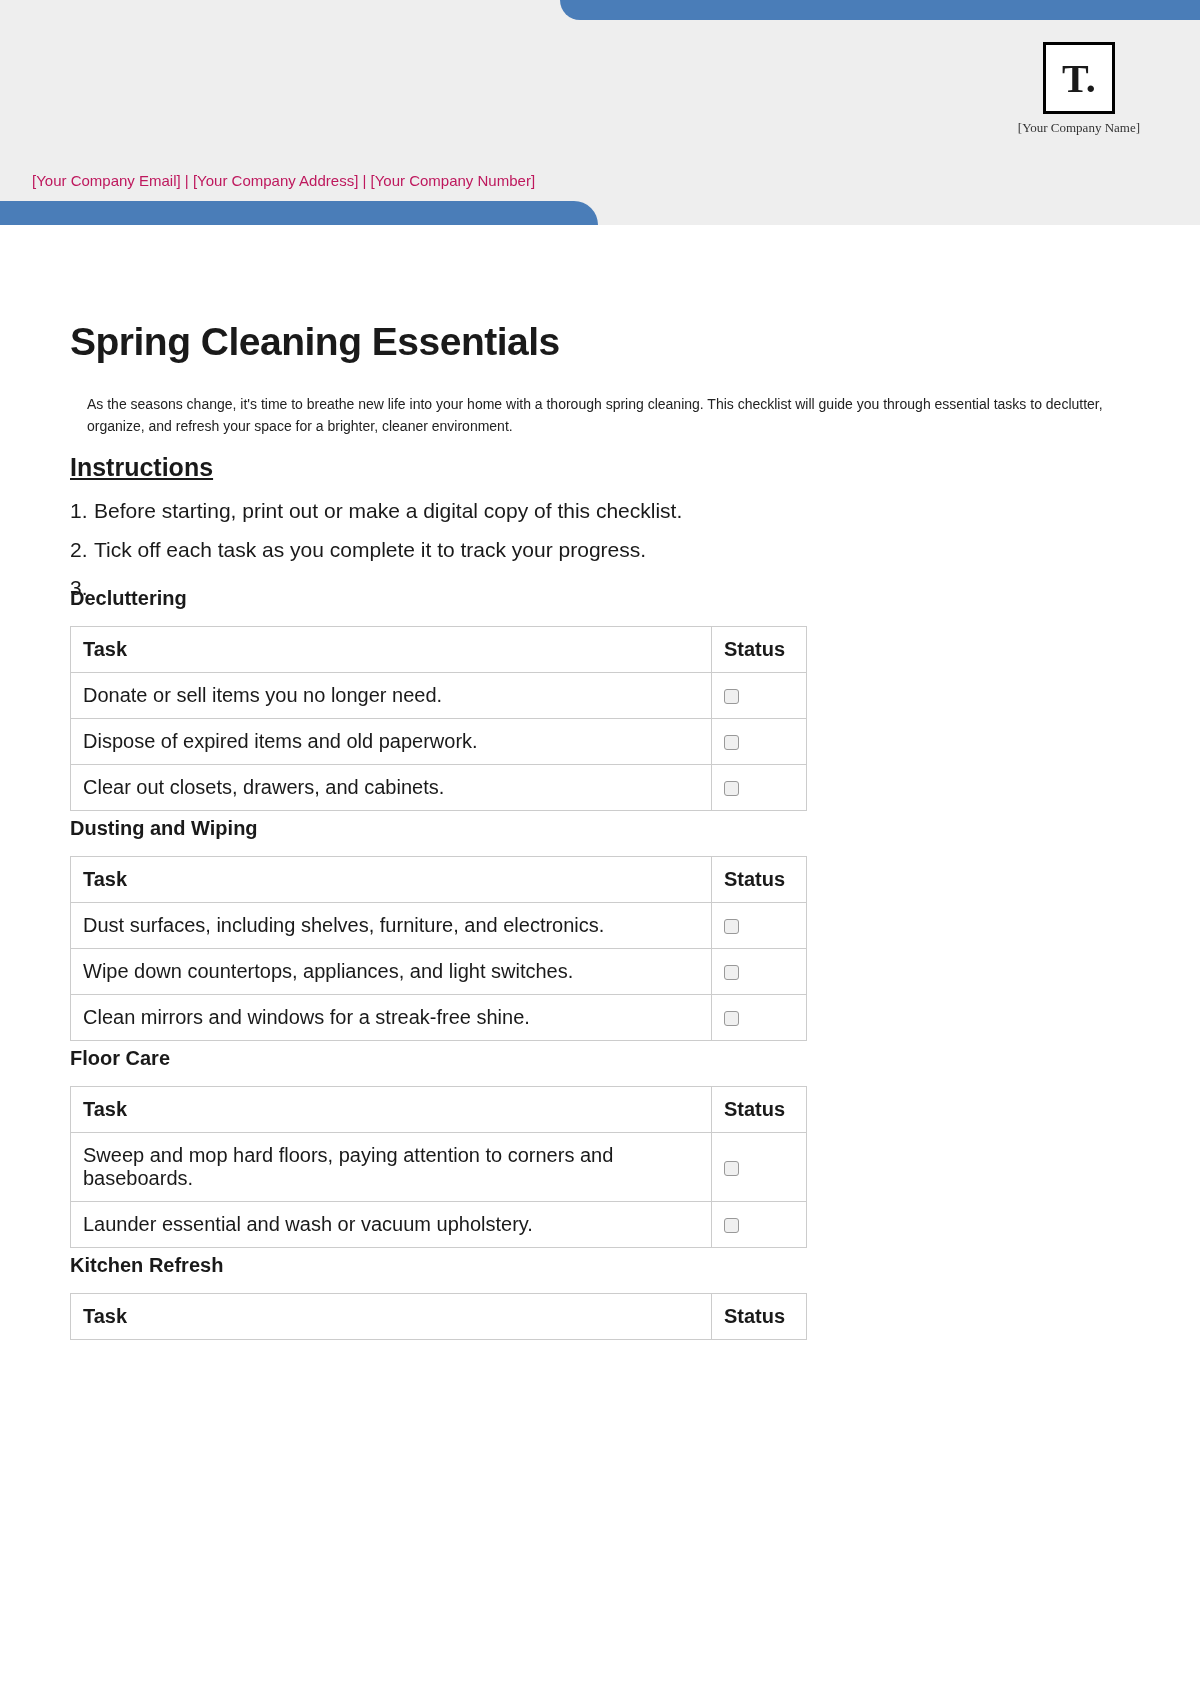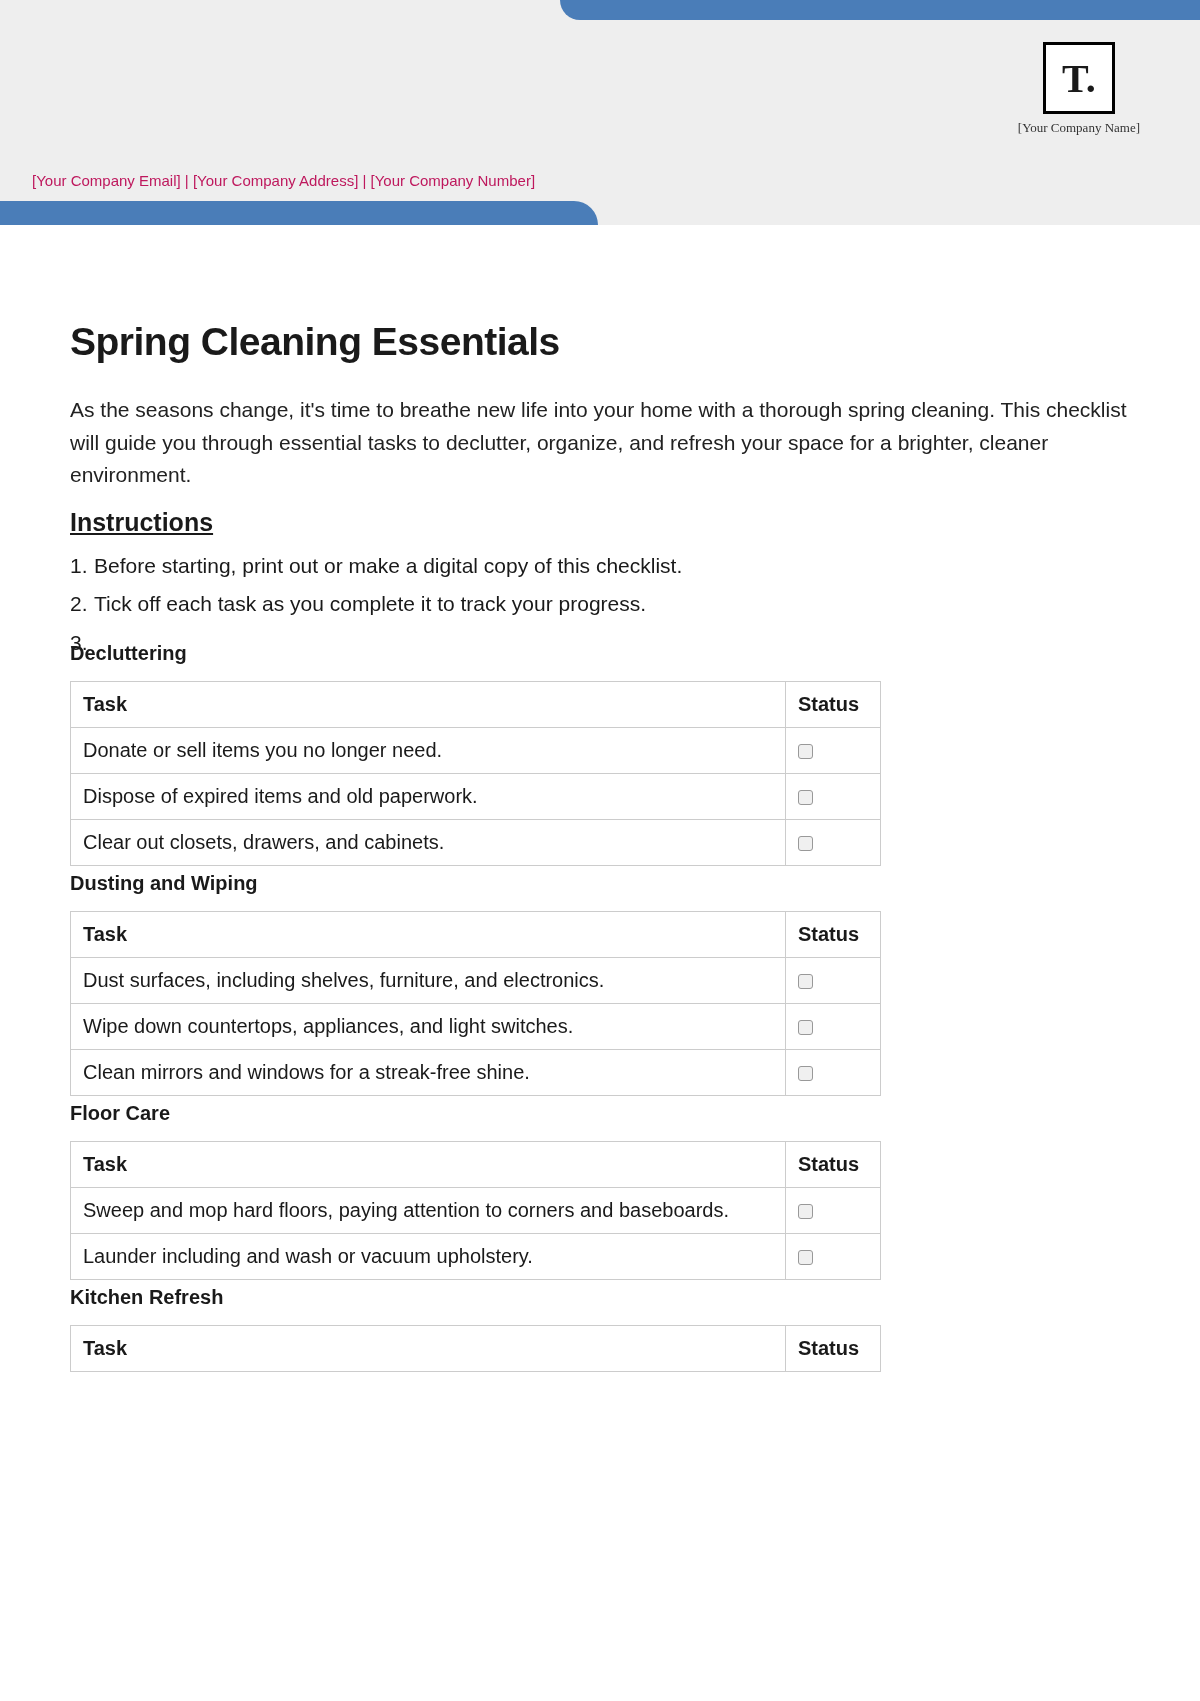--- a/index.html
+++ b/index.html
@@ -6,27 +6,27 @@
 body { width:1200px; background:#fff; font-family:Arial,Helvetica,sans-serif; color:#1a1a1a; }
 .top-header { background:#eeeeee; position:relative; height:225px; overflow:hidden; }
 .top-blue-bar { position:absolute; top:0; right:0; height:20px; width:640px; background:#4a7db8; border-bottom-left-radius:20px; }
 .logo-area { position:absolute; top:42px; right:60px; text-align:center; }
 .logo-box { width:72px; height:72px; border:3px solid #000; display:flex; align-items:center; justify-content:center; font-size:40px; font-weight:900; font-family:Georgia,serif; margin:0 auto 6px; background:#fff; }
 .logo-caption { font-size:13px; color:#333;font-family:Liberation Serif, serif; }
 .contact-line { position:absolute; bottom:36px; left:32px; font-size:15px; color:#be185d; }
 .bottom-blue-bar { position:absolute; bottom:0; left:0; height:24px; width:598px; background:#4a7db8; border-top-right-radius:24px; }
 .content { padding:40px 70px 0; }
 h1 { font-size:39px; font-weight:700; margin:55px 0 30px; letter-spacing:-0.5px; }
-.intro { font-size:21px; line-height:1.55; color:#222; margin-bottom:16px; }
+.intro { font-size:14px; line-height:1.55; color:#222; margin-bottom:16px;margin-left:17px; }
 h2 { font-size:25px; font-weight:700; margin:4px 0 14px;text-decoration:underline; }
 h3 { font-size:20px; font-weight:700; margin:6px 0 16px; }
 ol { list-style:none; margin-bottom:22px; }
 ol li { font-size:21px; line-height:1.45; margin-bottom:8px; padding-left:24px; position:relative; }
 ol li .num { position:absolute; left:0; }
-table { width:811px; border-collapse:collapse; margin-bottom:6px; }
+table { width:737px; border-collapse:collapse; margin-bottom:6px; }
 th, td { border:1px solid #ccc; padding:11px 12px; text-align:left; font-size:20px; vertical-align:middle; }
 th { font-weight:700; }
 th.status-col, td.status-col { width:95px; }
 input[type=checkbox] { width:15px; height:15px; border:1px solid #999; border-radius:3px; background:#f0f0f0; -webkit-appearance:none; appearance:none; display:inline-block; vertical-align:middle; }
 </style>
 </head>
 <body>
 
 <div class="top-header">
   <div class="top-blue-bar"></div>
@@ -105,21 +105,21 @@
             <th>Task</th>
             <th class="status-col">Status</th>
           </tr>
         </thead>
         <tbody>
           <tr>
             <td>Sweep and mop hard floors, paying attention to corners and baseboards.</td>
             <td class="status-col"><input type="checkbox" style=""></td>
           </tr>
           <tr>
-            <td>Launder including and wash or vacuum upholstery.</td>
+            <td>Launder essential and wash or vacuum upholstery.</td>
             <td class="status-col"><input type="checkbox" style=""></td>
           </tr>
         </tbody>
       </table>
       <h3>Kitchen Refresh</h3>
       <table>
         <thead>
           <tr>
             <th>Task</th>
             <th class="status-col">Status</th>

